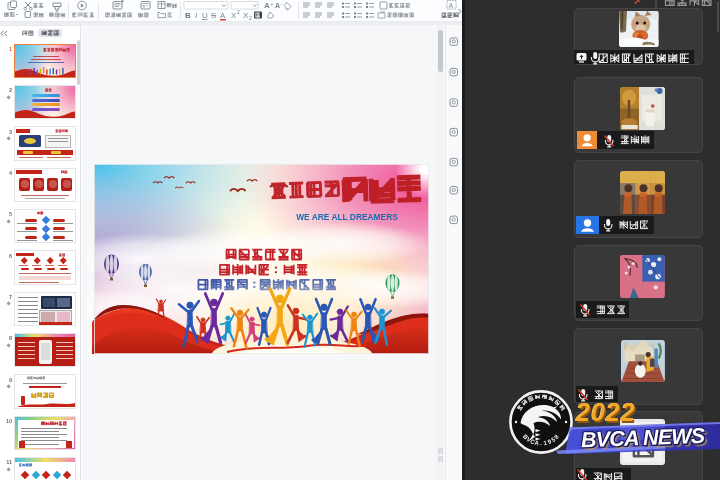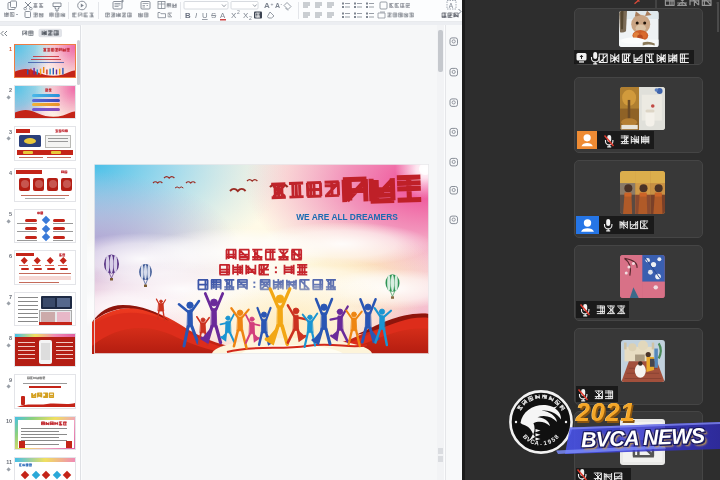--- a/index.html
+++ b/index.html
@@ -909,21 +909,21 @@
     <text x="22.8" y="53.6" font-size="6" font-weight="bold" fill="#f2f2f2" text-anchor="middle" transform="rotate(23 22.8 53.6)">C</text>
     <text x="27.3" y="55.0" font-size="6" font-weight="bold" fill="#f2f2f2" text-anchor="middle" transform="rotate(12 27.3 55.0)">A</text>
     <text x="32.0" y="55.5" font-size="6" font-weight="bold" fill="#f2f2f2" text-anchor="middle" transform="rotate(-0 32.0 55.5)">-</text>
     <text x="36.7" y="55.0" font-size="6" font-weight="bold" fill="#f2f2f2" text-anchor="middle" transform="rotate(-12 36.7 55.0)">1</text>
     <text x="41.2" y="53.6" font-size="6" font-weight="bold" fill="#f2f2f2" text-anchor="middle" transform="rotate(-23 41.2 53.6)">9</text>
     <text x="45.3" y="51.4" font-size="6" font-weight="bold" fill="#f2f2f2" text-anchor="middle" transform="rotate(-34 45.3 51.4)">5</text>
     <text x="48.9" y="48.3" font-size="6" font-weight="bold" fill="#f2f2f2" text-anchor="middle" transform="rotate(-46 48.9 48.3)">8</text>
 <circle cx="7" cy="32" r="1.2" fill="#f2f2f2"></circle>
     <circle cx="57" cy="32" r="1.2" fill="#f2f2f2"></circle>
 </svg>
-<div class="abs" style="left:576px;top:398px;font-size:25px;font-weight:bold;font-style:italic;color:#f5a728;text-shadow:1.5px 1.5px 0 #8a5510, -0.5px -0.5px 0 #ffd98a;letter-spacing:1px">2021</div>
+<div class="abs" style="left:576px;top:398px;font-size:25px;font-weight:bold;font-style:italic;color:#f5a728;text-shadow:1.5px 1.5px 0 #8a5510, -0.5px -0.5px 0 #ffd98a;letter-spacing:1px">2022</div>
 <svg class="abs" style="left:556px;top:412px" width="164" height="50" viewBox="0 0 164 50">
 <defs>
       <linearGradient id="bg1" x1="0" y1="0" x2="1" y2="0">
         <stop offset="0%" stop-color="#4a55ee"></stop>
         <stop offset="55%" stop-color="#3636c8"></stop>
         <stop offset="100%" stop-color="#2e2aa8"></stop>
       </linearGradient>
     </defs>
 <path d="M14 15.5 L164 10 L164 37 L9 42 Z" fill="url(#bg1)" opacity="0.88"></path>
 <path d="M14 15.5 L164 10 L164 12 L14 17.5 Z" fill="#8a93f8" opacity="0.7"></path>

